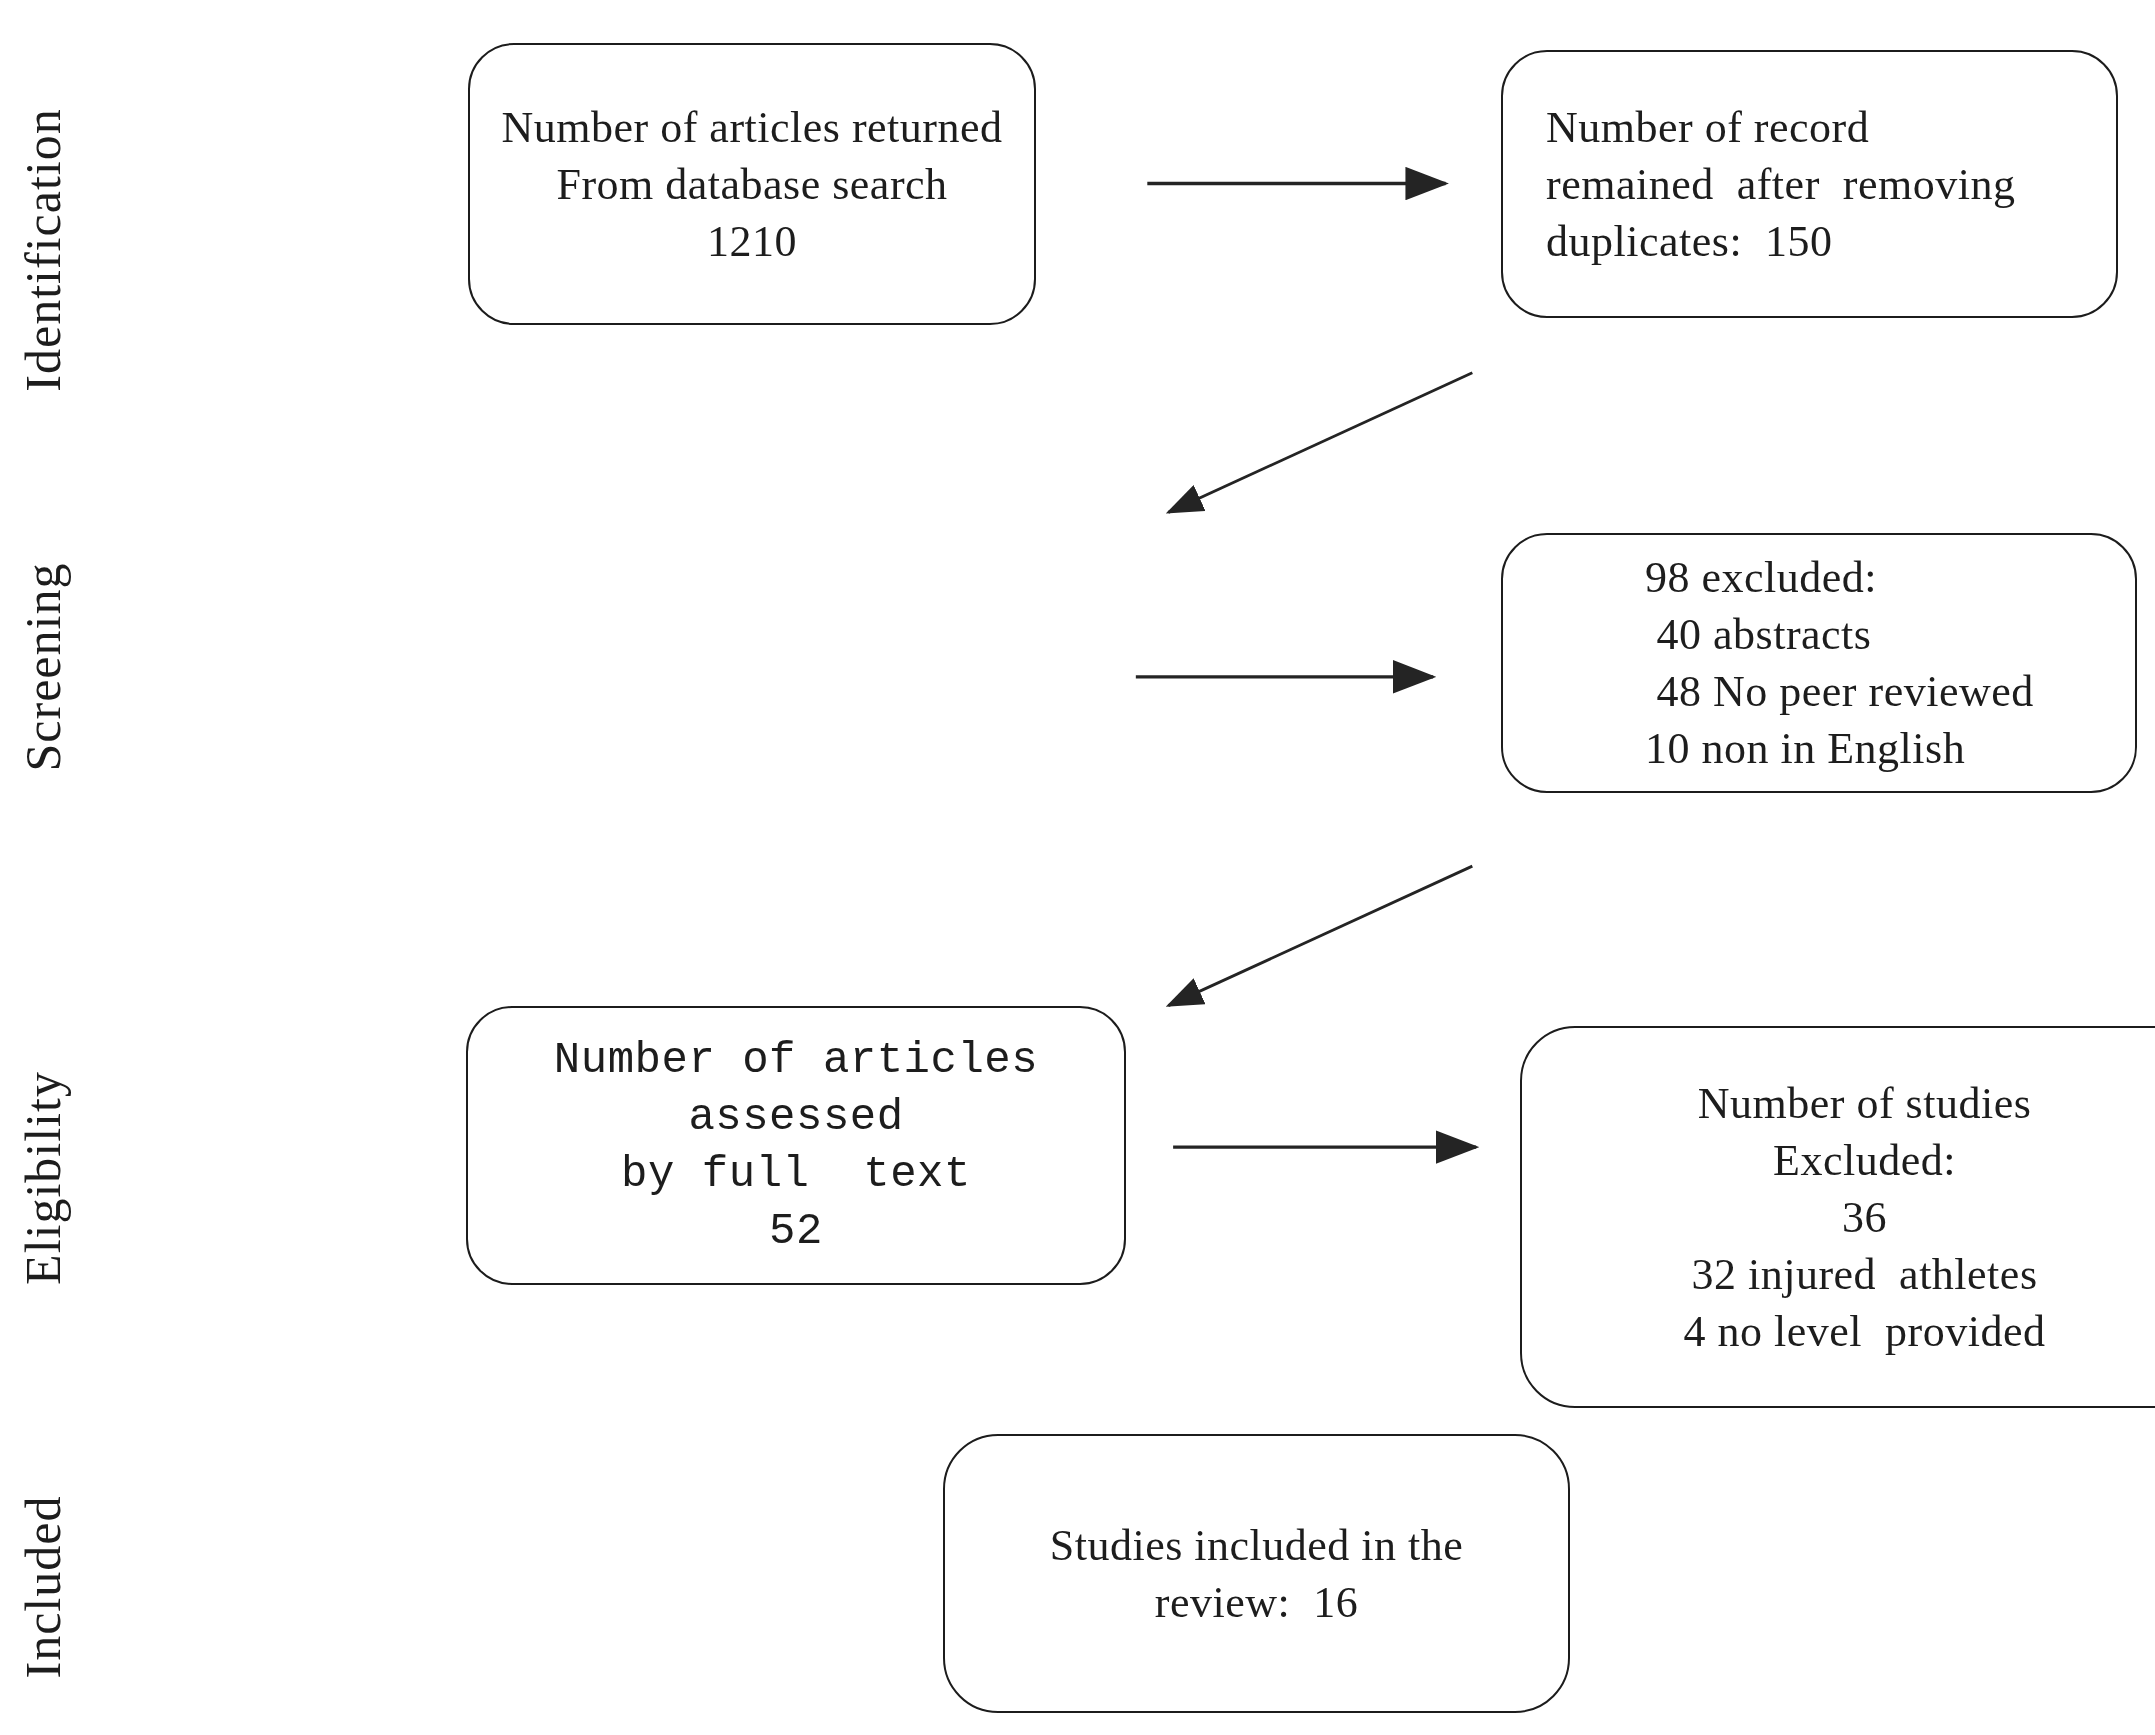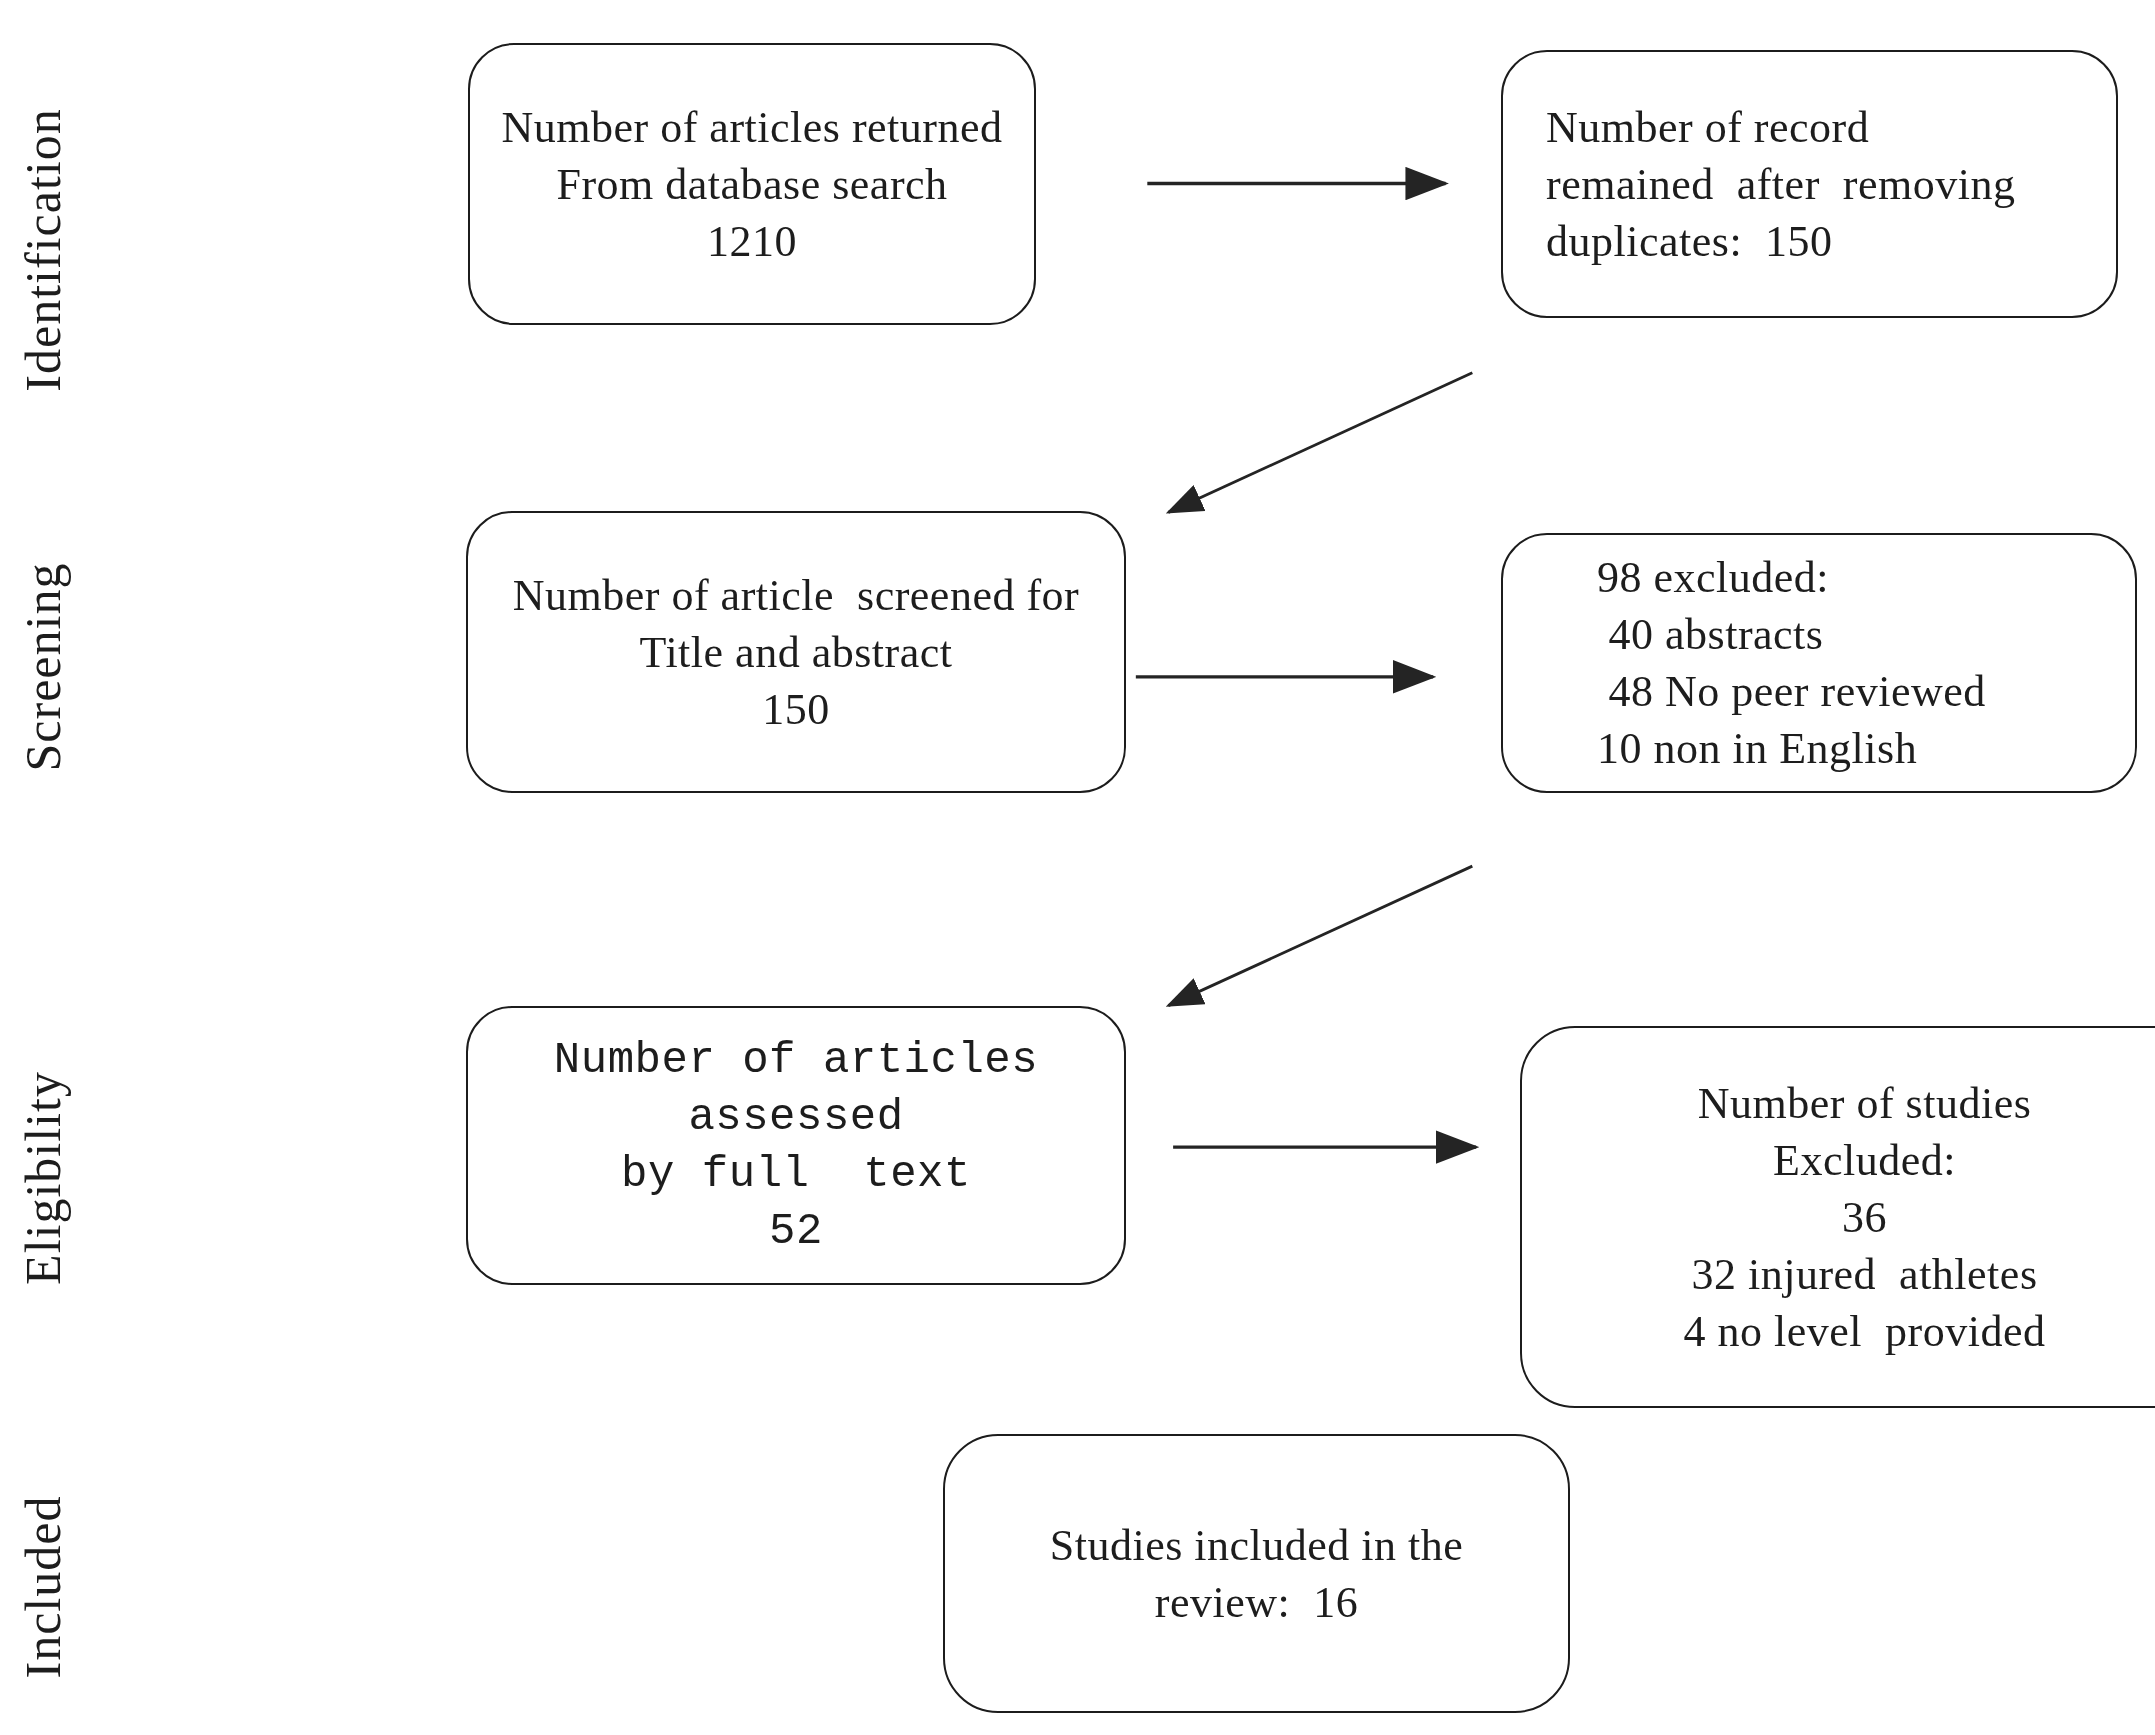--- a/index.html
+++ b/index.html
@@ -40,21 +40,21 @@
     font-size: 44px;
     line-height: 57px;
     letter-spacing: 0.5px;
     text-align: center;
     width: 100%;
   }
   .box-text.align-left {
     text-align: left;
   }
   #box-duplicates-removed .box-text { padding-left: 43px; padding-right: 21px; }
-  #box-screening-excluded .box-text { padding-left: 94px; padding-right: 7px; }
+  #box-screening-excluded .box-text { padding-left: 94px; padding-right: 7px; margin-left: 48px; }
   #arrow-overlay {
     position: absolute;
     left: 0;
     top: 0;
     width: 2156px;
     height: 1736px;
     pointer-events: none;
   }
 </style>
 </head>
@@ -72,25 +72,20 @@
 From database search
 1210</div>
   </div>
 
   <div class="box" id="box-duplicates-removed" style="left:1501px; top:50px; width:617px; height:268px;">
     <div class="box-text align-left">Number of record
 remained  after  removing
 duplicates:  150</div>
   </div>
 
-  <div class="box" id="box-title-abstract-screened" style="left:466px; top:511px; width:660px; height:282px;">
-    <div class="box-text">Number of article  screened for
-Title and abstract
-150</div>
-  </div>
 
   <div class="box" id="box-screening-excluded" style="left:1501px; top:533px; width:636px; height:260px;">
     <div class="box-text align-left">98 excluded:
  40 abstracts
  48 No peer reviewed
 10 non in English</div>
   </div>
 
   <div class="box" id="box-full-text-assessed" style="left:466px; top:1006px; width:660px; height:279px;font-family:Liberation Mono, monospace;">
     <div class="box-text">Number of articles  assessed

